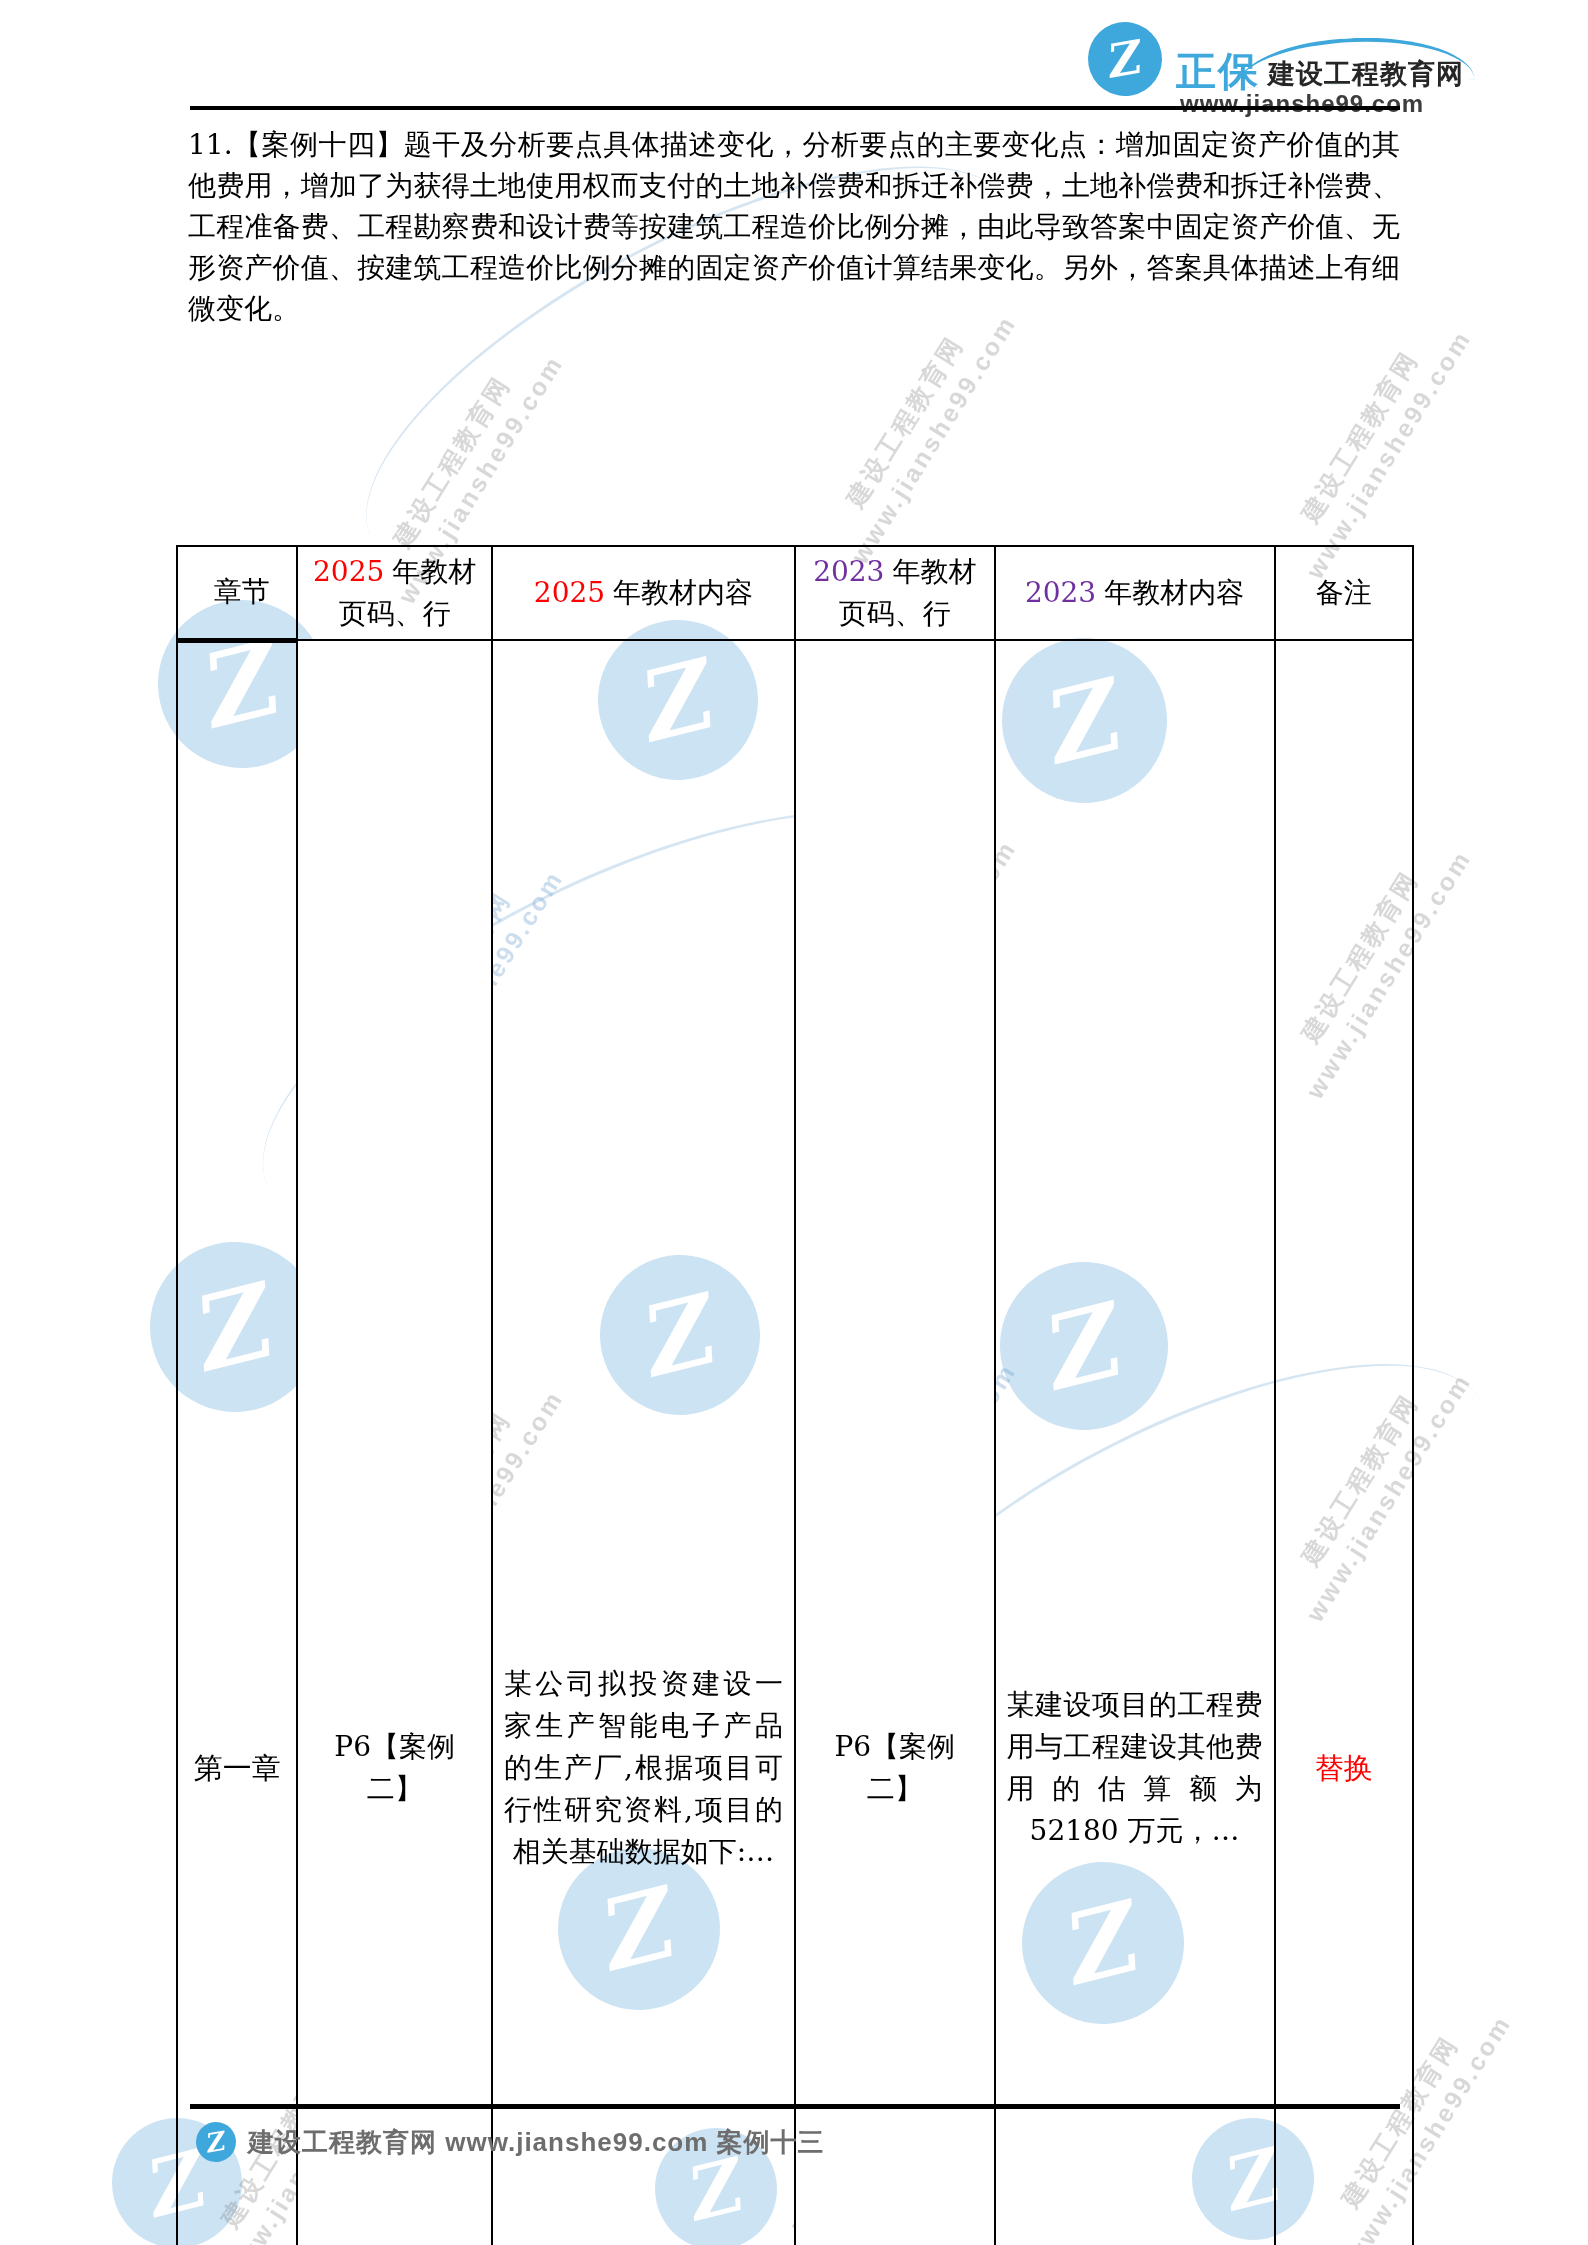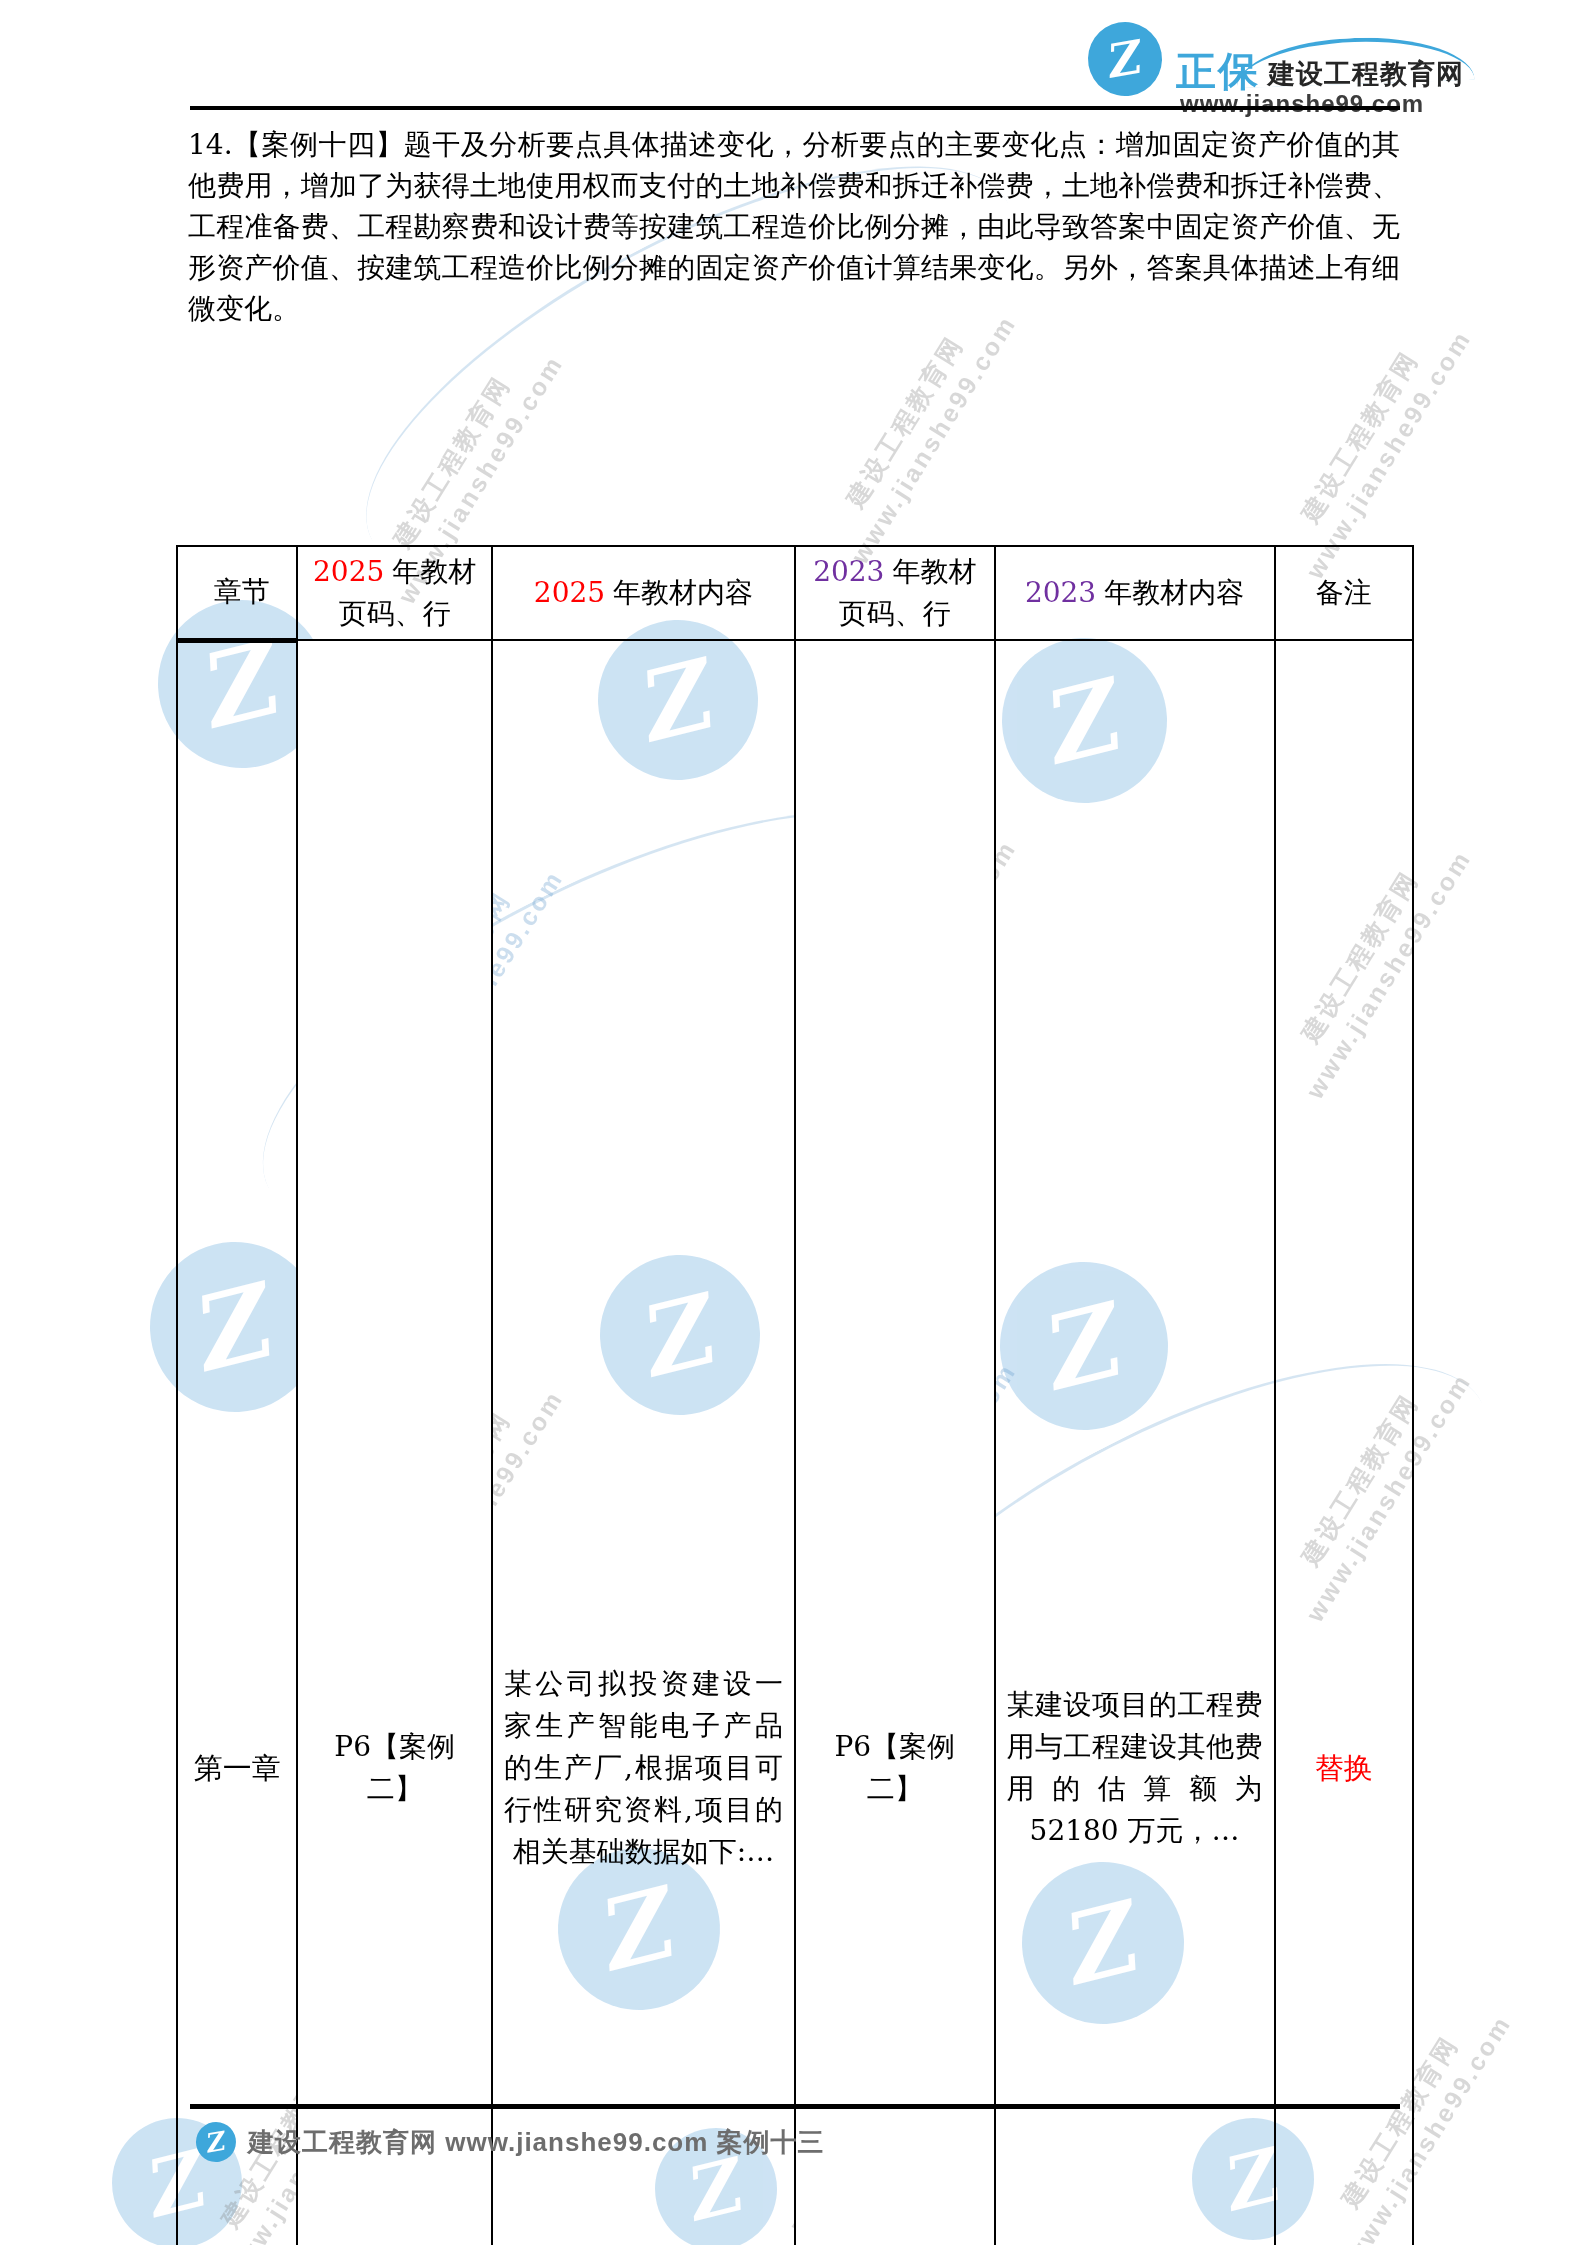--- a/index.html
+++ b/index.html
@@ -157,21 +157,21 @@
     <div class="brand">
       <div class="brand-circle">Z</div>
       <div class="brand-swoosh"></div>
       <span class="brand-zb">正保</span>
       <span class="brand-suffix">建设工程教育网</span>
       <span class="brand-url">www.jianshe99.com</span>
     </div>
     <div class="top-rule"></div>
 
     <section class="paragraphs">
-      <p>14.【案例十四】题干及分析要点具体描述变化，分析要点的主要变化点：增加固定资产价值的其他费用，增加了为获得土地使用权而支付的土地补偿费和拆迁补偿费，土地补偿费和拆迁补偿费、工程准备费、工程勘察费和设计费等按建筑工程造价比例分摊，由此导致答案中固定资产价值、无形资产价值、按建筑工程造价比例分摊的固定资产价值计算结果变化。另外，答案具体描述上有细微变化。</p>
+      <p>11.【案例十四】题干及分析要点具体描述变化，分析要点的主要变化点：增加固定资产价值的其他费用，增加了为获得土地使用权而支付的土地补偿费和拆迁补偿费，土地补偿费和拆迁补偿费、工程准备费、工程勘察费和设计费等按建筑工程造价比例分摊，由此导致答案中固定资产价值、无形资产价值、按建筑工程造价比例分摊的固定资产价值计算结果变化。另外，答案具体描述上有细微变化。</p>
     </section>
 
     <table class="cmp">
       <colgroup>
         <col style="width:120px">
           <col style="width:194px">
           <col style="width:302px">
         <col style="width:199px">
           <col style="width:279px">
           <col style="width:138px">

